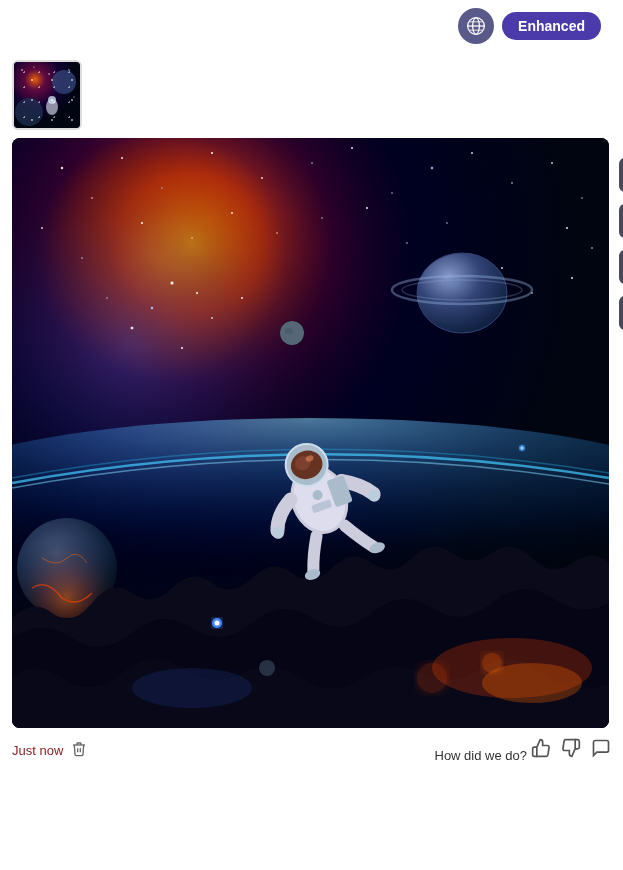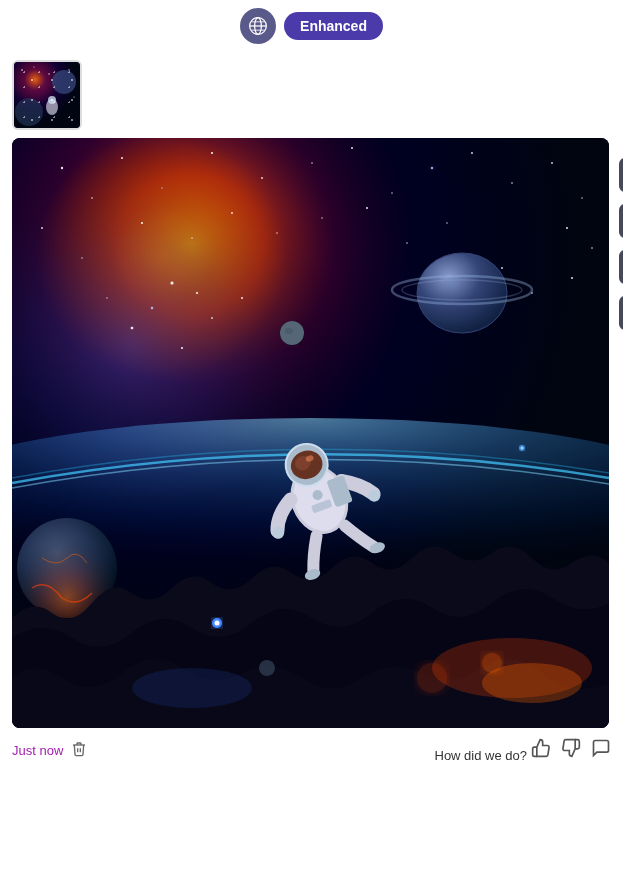--- a/index.html
+++ b/index.html
@@ -9,23 +9,23 @@
       height: 870px;
       background: #ffffff;
       font-family: -apple-system, BlinkMacSystemFont, 'Segoe UI', sans-serif;
       overflow: hidden;
       position: relative;
     }
 
     
     .top-bar {
       display: flex;
-      justify-content: center;
-      align-items: center;
-      padding: 8px 12px;
+      justify-content: flex-end;
+      align-items: center;
+      padding: 8px 22px;
       gap: 8px;
     }
 
     .globe-btn {
       width: 36px;
       height: 36px;
       border-radius: 50%;
       background: #5a5a8a;
       border: none;
       cursor: pointer;
@@ -131,21 +131,21 @@
       padding: 10px 12px 4px;
     }
 
     .timestamp-area {
       display: flex;
       align-items: center;
       gap: 8px;
     }
 
     .timestamp {
-      color: #a21caf;
+      color: #7f1d1d;
       font-size: 13px;
       cursor: pointer;
     }
 
     .delete-btn {
       background: none;
       border: none;
       cursor: pointer;
       color: #666;
       font-size: 16px;

